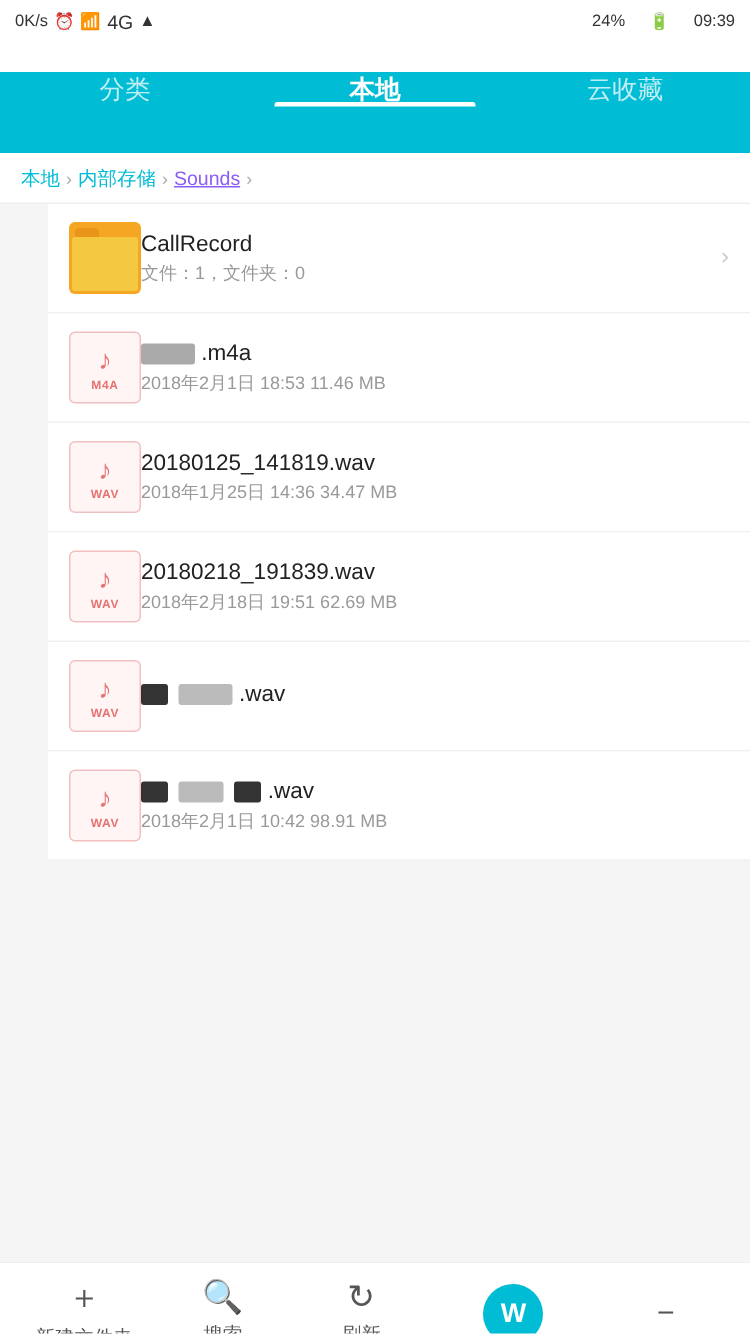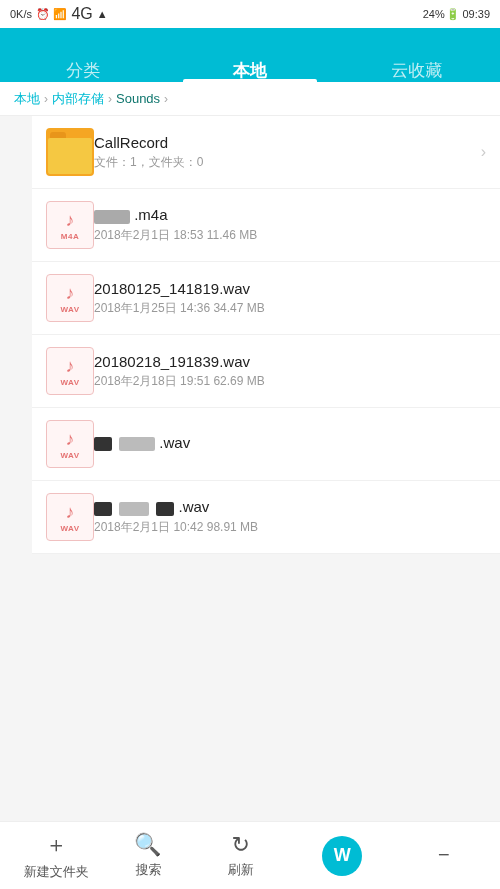--- a/index.html
+++ b/index.html
@@ -17,28 +17,29 @@
       background: #fff;
       height: 28px;
       display: flex;
       align-items: center;
       justify-content: space-between;
       padding: 0 10px;
       font-size: 11px;
       color: #333;
     }
     .status-left { display: flex; align-items: center; gap: 4px; }
-    .status-right { display: flex; align-items: center; gap: 2px; font-size: 11px; }
+    .status-right { display: flex; align-items: center; gap: 16px; font-size: 11px; }
 
     
     .tab-bar {
       background: #00bcd4;
       height: 54px;
       display: flex;
-      align-items: flex-end;
+      align-items: flex-start;
+      margin-top: 20px;
     }
     .tab-item {
       flex: 1;
       display: flex;
       align-items: center;
       justify-content: center;
       color: rgba(255,255,255,0.75);
       font-size: 17px;
       cursor: pointer;
       position: relative;
@@ -68,21 +69,22 @@
       border-bottom: 1px solid #eee;
       font-size: 13px;
       color: #00bcd4;
       gap: 4px;
     }
     .breadcrumb-sep {
       color: #aaa;
       font-size: 12px;
     }
     .breadcrumb-current {
-      color: #0f766e;
+      color: #8b5cf6;
+      text-decoration: underline;
     }
 
     .file-item {
       background: #fff;
       display: flex;
       align-items: center;
       padding: 12px 14px;
       border-bottom: 1px solid #f0f0f0;
       min-height: 70px;
     }
@@ -220,21 +222,21 @@
     }
   </style>
 </head>
 <body>
 
 <div class="status-bar">
   <div class="status-left">
     <span>0K/s</span>
     <span>⏰</span>
     <span>📶</span>
-    <span style="font-size:16px;">4G</span>
+    <span style="font-size:13px;">4G</span>
     <span>▲</span>
   </div>
   <div class="status-right">
     <span>24%</span>
     <span>🔋</span>
     <span>09:39</span>
   </div>
 </div>
 
 <div class="tab-bar">

